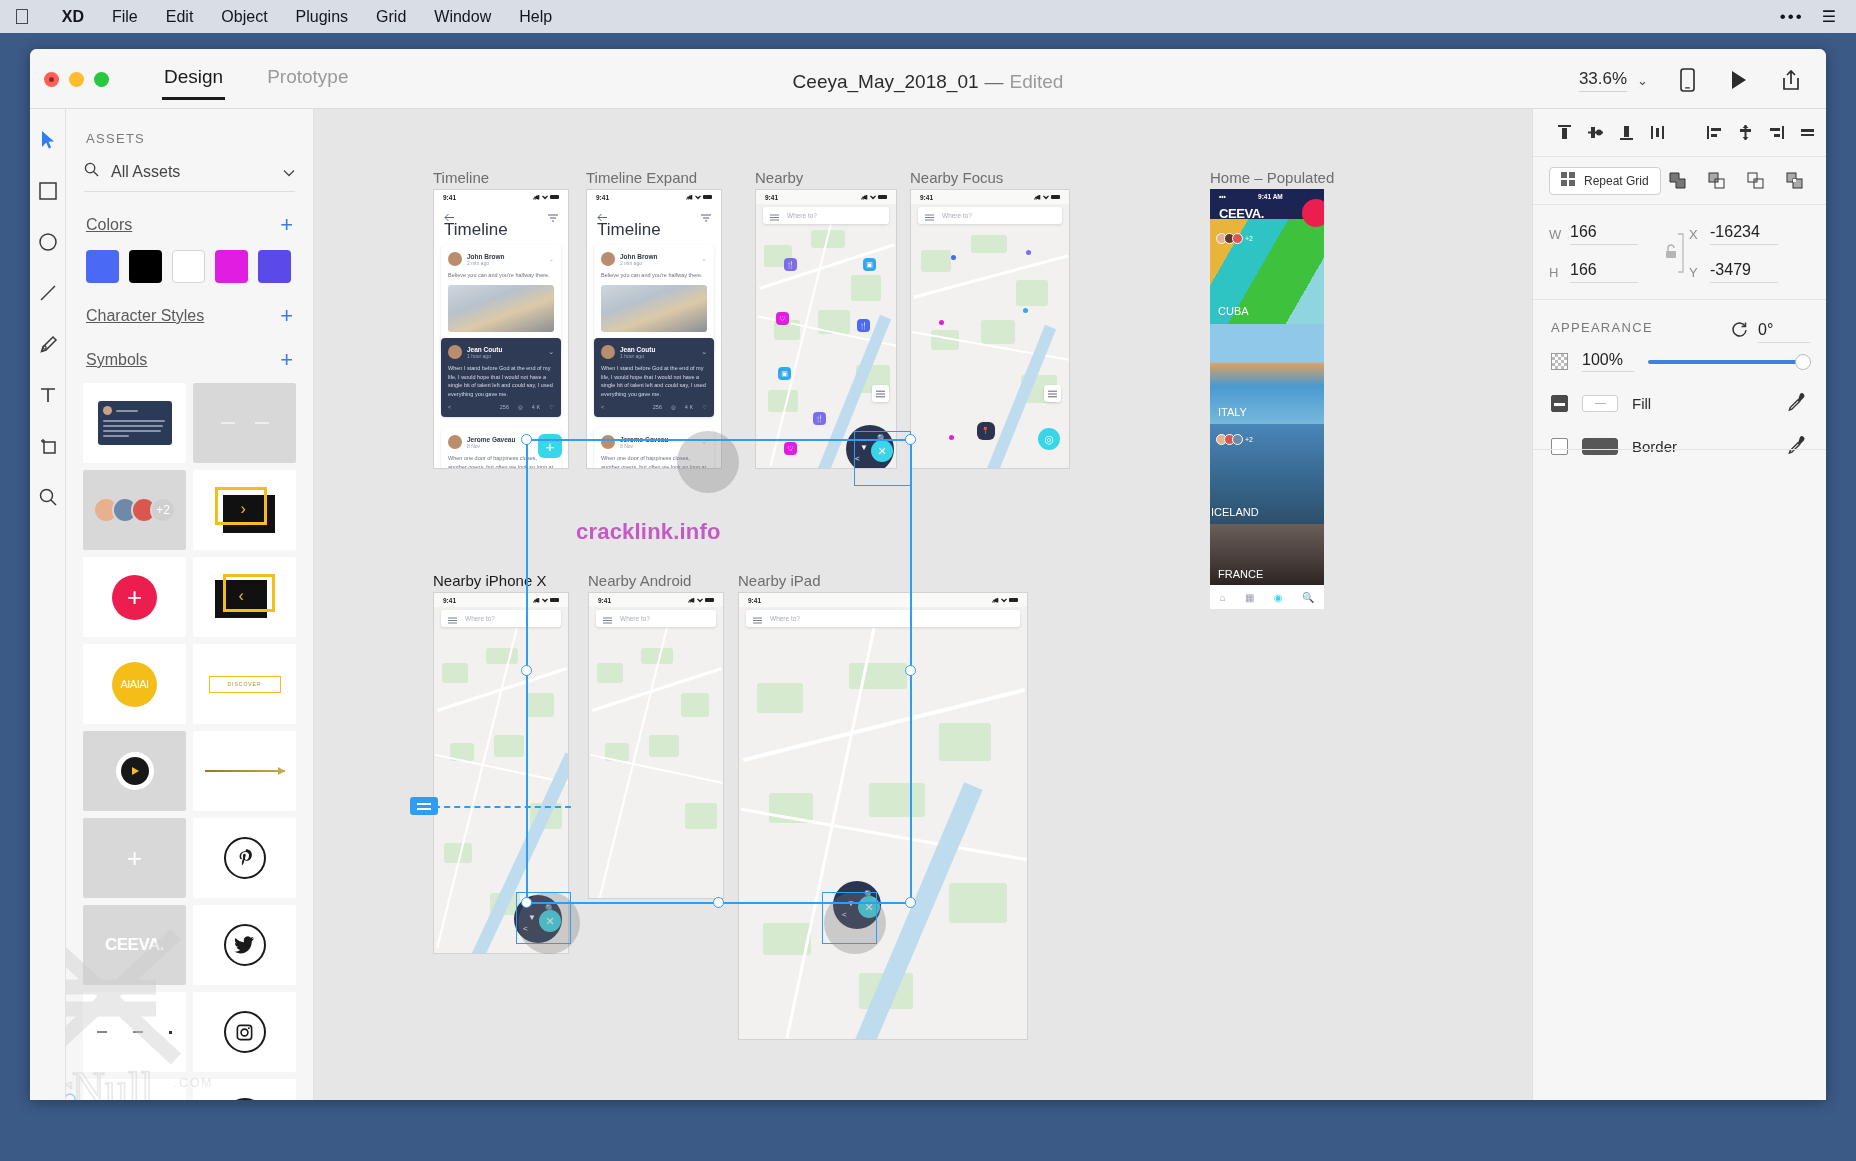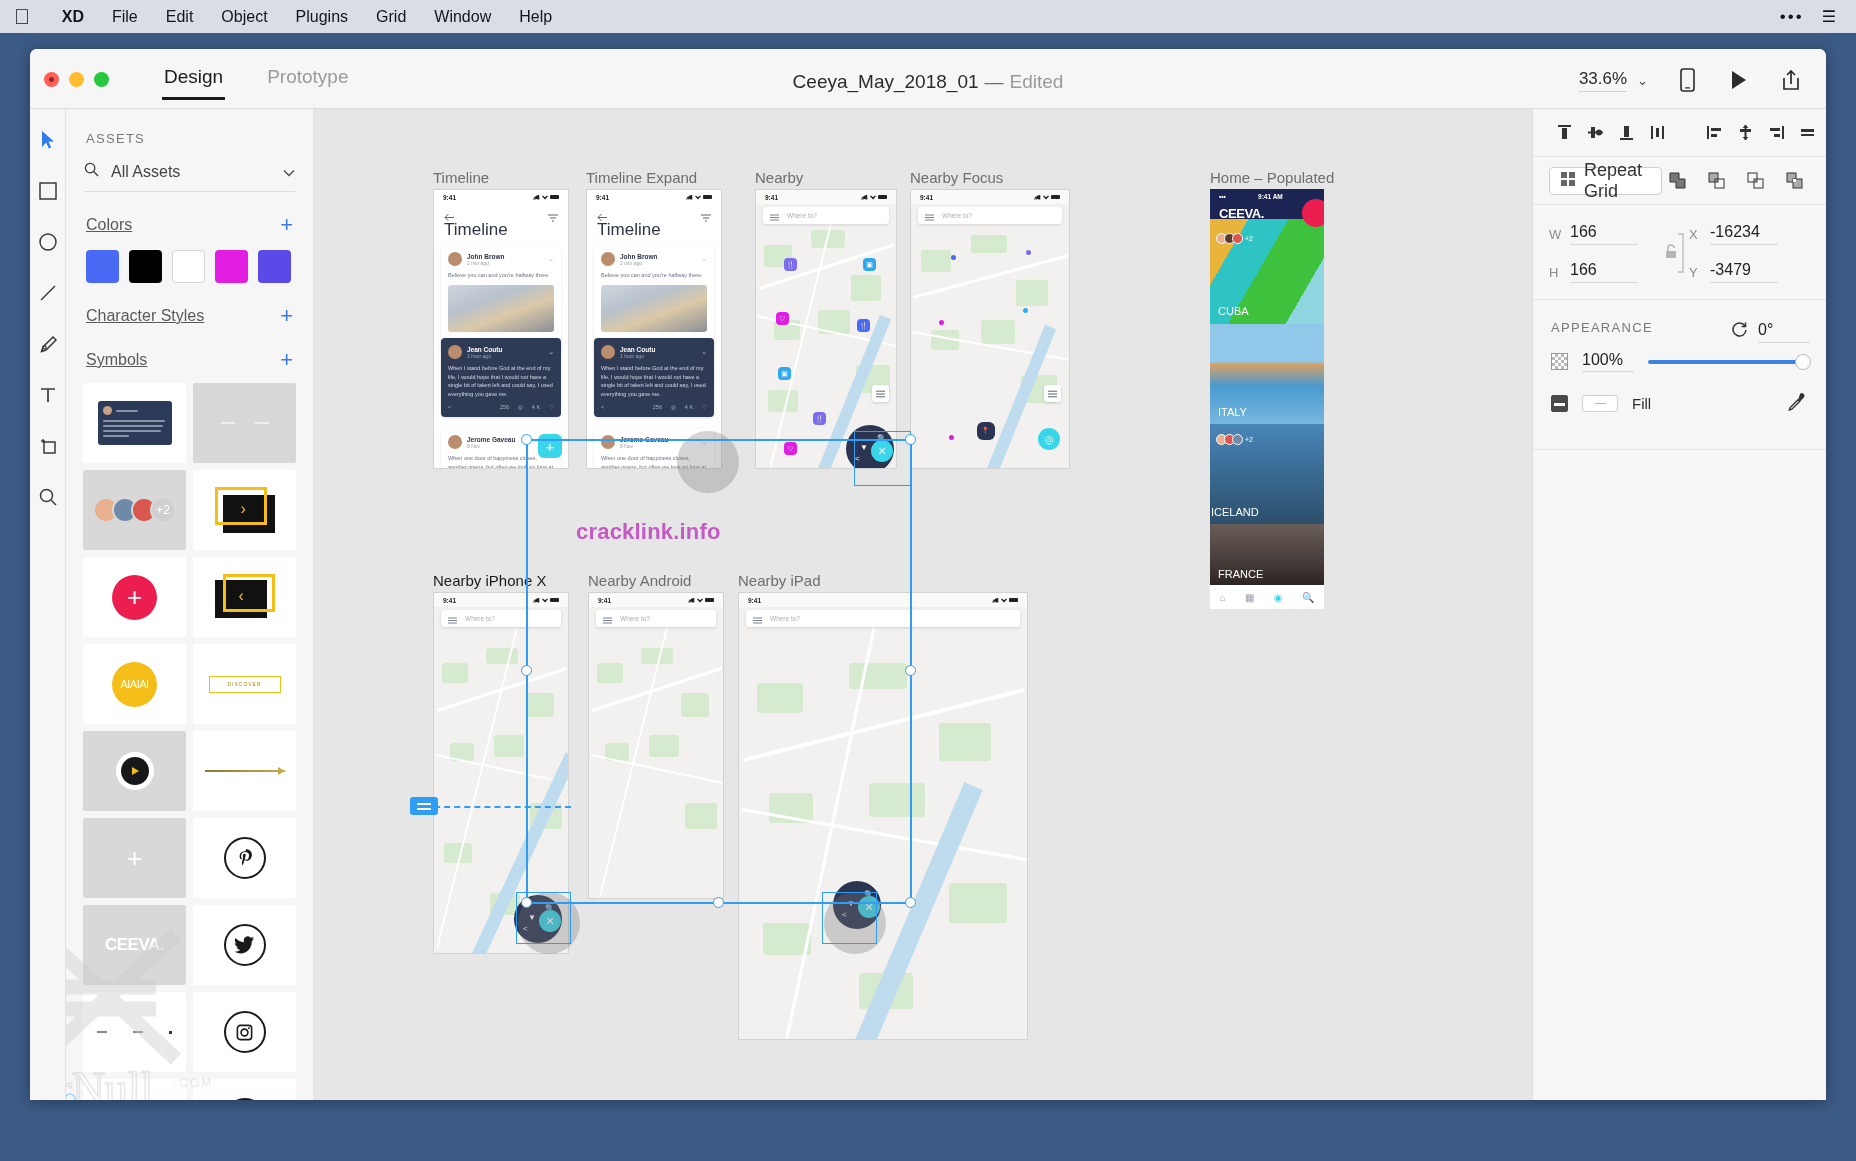--- a/index.html
+++ b/index.html
@@ -196,21 +196,21 @@
   #rightpanel {
     position: absolute; top: 60px; left: 1502px; width: 294px; height: 1047px;
     background: #f6f6f6; border-left: 1px solid #dfdfdf;
   }
   .align-row { display: flex; align-items: center; height: 48px; border-bottom: 1px solid #e4e4e4; padding: 0 16px; }
   .align-grp { display: flex; gap: 0; }
   .align-btn { width: 31px; height: 31px; display: flex; align-items: center; justify-content: center; }
   .align-div { width: 1px; height: 26px; background: #dcdcdc; margin: 0 13px; }
 
   .repeat-row { display: flex; align-items: center; justify-content: space-between; height: 48px; border-bottom: 1px solid #e4e4e4; padding: 0 16px; }
-  .repeat-btn { display: flex; align-items: center; gap: 9px; border: 1px solid #cfcfcf; border-radius: 4px; background: #fff; height: 28px; padding: 0 11px; font-size: 18px; color: #333; }
+  .repeat-btn { display: flex; align-items: center; gap: 9px; border: 1px solid #cfcfcf; border-radius: 4px; background: #fff; height: 28px; padding: 0 11px; font-size: 12px; color: #333; }
   .bool-grp { display: flex; gap: 8px; }
 
   .prop-grid { padding: 18px 16px 16px 16px; display: grid; grid-template-columns: 104px 36px 120px; row-gap: 16px; align-items: center; border-bottom: 1px solid #e4e4e4;}
   .fieldwrap { display: flex; align-items: center; gap: 8px; }
   .flabel { font-size: 13px; color: #8a8a8a; width: 13px; }
   .fval { font-size: 16px; color: #222; border-bottom: 1px solid #d8d8d8; padding-bottom: 3px; min-width: 68px; }
   .rot-wrap { display:flex; align-items:center; gap: 10px; }
   .lockcol { display: flex; flex-direction: column; align-items: center; justify-content: center; position: relative; height: 56px; grid-row: span 2; }
 
   .sec-hd { font-size: 13px; letter-spacing: 1.3px; color: #7a7a7a; padding: 20px 0 0 18px; }
@@ -1087,18 +1087,29 @@
           </span>
       <span class="fill-lbl">Fill</span>
       <span class="dropper">
         <svg width="19" height="19" viewBox="0 0 19 19">
               <path d="M13 2 a2.6 2.6 0 0 1 3.7 3.7 L13 9.4 l-1.8-1.8 Z" fill="#333"></path>
               <path d="M11 7.8 L3.2 15.6 L2.4 18 L4.8 17.2 L12.6 9.4 Z" fill="none" stroke="#333" stroke-width="1.4"></path>
             </svg>
       </span>
     </div>
 
+    <div class="fill-row">
+      <span class="cbx"></span>
+      <span class="chip solid"></span>
+      <span class="fill-lbl">Border</span>
+      <span class="dropper">
+        <svg width="19" height="19" viewBox="0 0 19 19">
+              <path d="M13 2 a2.6 2.6 0 0 1 3.7 3.7 L13 9.4 l-1.8-1.8 Z" fill="#333"></path>
+              <path d="M11 7.8 L3.2 15.6 L2.4 18 L4.8 17.2 L12.6 9.4 Z" fill="none" stroke="#333" stroke-width="1.4"></path>
+            </svg>
+      </span>
+    </div>
 
     <div style="position:absolute; left:0; top:340px; width:294px; height:1px; background:#e4e4e4;"></div>
   </div>
 
 </div>
 </div>
 
 </body></html>

